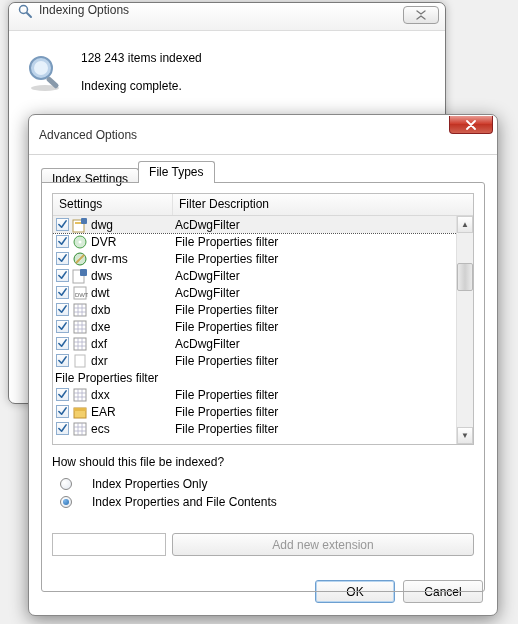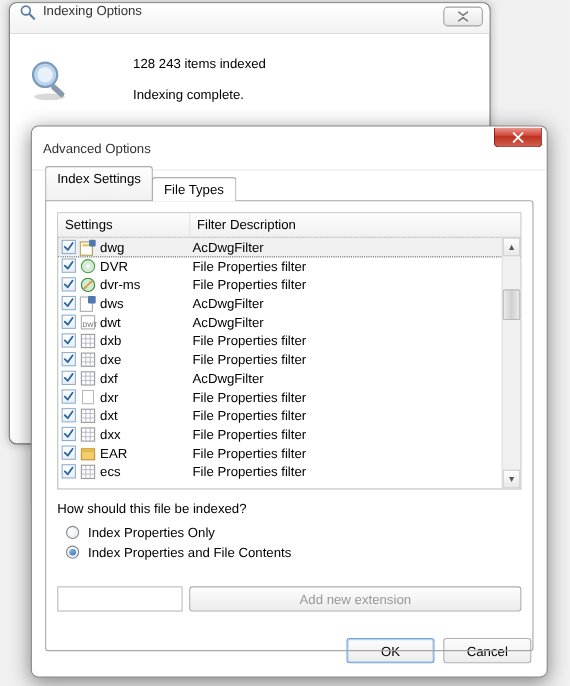--- a/index.html
+++ b/index.html
@@ -53,21 +53,20 @@
     background: linear-gradient(#fefefe,#e6e6e6);
     display: flex;
     align-items: center;
     justify-content: center;
     color: #666;
     font-family: sans-serif;
   }
   .win-back .body {
     display: flex;
     padding: 20px 14px 12px 14px;
-    gap: 40px;
   }
   .win-back .big-mag {
     width: 44px;
     text-align: center;
     margin-right: 14px;
   }
   .win-back .info-col {
     flex: 1;
   }
   .win-back .info-col .line1 {
@@ -128,21 +127,21 @@
     padding: 3px 10px 3px 10px;
     border: 1px solid #a7a7a7;
     border-bottom: none;
     background: linear-gradient(#fefefe,#f0f0f0);
     border-radius: 3px 3px 0 0;
     margin-right: -1px;
     position: relative;
     font-size: 12px;
     cursor: default;
   }
-  .tab.inactive { top: 0; height: 32px; z-index: 1; }
+  .tab.inactive { top: 0; height: 15px; z-index: 1; }
   .tab.active {
     background: #fff;
     height: 22px;
     z-index: 3;
   }
   .tab-panel {
     border: 1px solid #a7a7a7;
     border-radius: 0 3px 3px 3px;
     margin-top: -1px;
     padding: 10px 10px 10px 10px;
@@ -219,21 +218,21 @@
   }
   .scrollbar .arrow.bottom { position: absolute; bottom: 0; left: 0; right: 0; }
 
   .question {
     margin-top: 10px;
     margin-bottom: 6px;
   }
   .radio-row {
     display: flex;
     align-items: center;
-    gap: 8px;
+    gap: 20px;
     padding: 2px 0 2px 8px;
   }
   .radio {
     width: 12px; height: 12px;
     border: 1px solid #888;
     border-radius: 50%;
     background: radial-gradient(circle at 35% 35%, #fff, #e2e8f0);
     display: flex; align-items: center; justify-content: center;
   }
   .radio.checked::after {
@@ -484,34 +483,20 @@
                 <span class="ficon">
                   <svg width="16" height="16">
                     <rect x="3" y="2" width="10" height="12" fill="#fff" stroke="#bbb"></rect>
                   </svg>
                 </span>
                 <span>dxr</span>
               </div>
               <div class="cell-desc">File Properties filter</div>
             </div>
             <div class="list-row">
-              <div class="cell-ext">
-                <span class="cb">
-                  <svg viewBox="0 0 10 10">
-                    <path d="M1 5 L4 8 L9 1" stroke="#2a65a0" stroke-width="1.8" fill="none" stroke-linecap="round" stroke-linejoin="round"></path>
-                  </svg>
-                </span>
-                <span class="ficon">
-                  <svg width="16" height="16">
-                    <rect x="2" y="2" width="12" height="12" fill="#fff" stroke="#999"></rect>
-                    <path d="M2 6h12M2 10h12M6 2v12M10 2v12" stroke="#b0b0c8" stroke-width="0.8"></path>
-                  </svg>
-                </span>
-                <span>dxt</span>
-              </div>
               <div class="cell-desc">File Properties filter</div>
             </div>
             <div class="list-row">
               <div class="cell-ext">
                 <span class="cb">
                   <svg viewBox="0 0 10 10">
                     <path d="M1 5 L4 8 L9 1" stroke="#2a65a0" stroke-width="1.8" fill="none" stroke-linecap="round" stroke-linejoin="round"></path>
                   </svg>
                 </span>
                 <span class="ficon">

